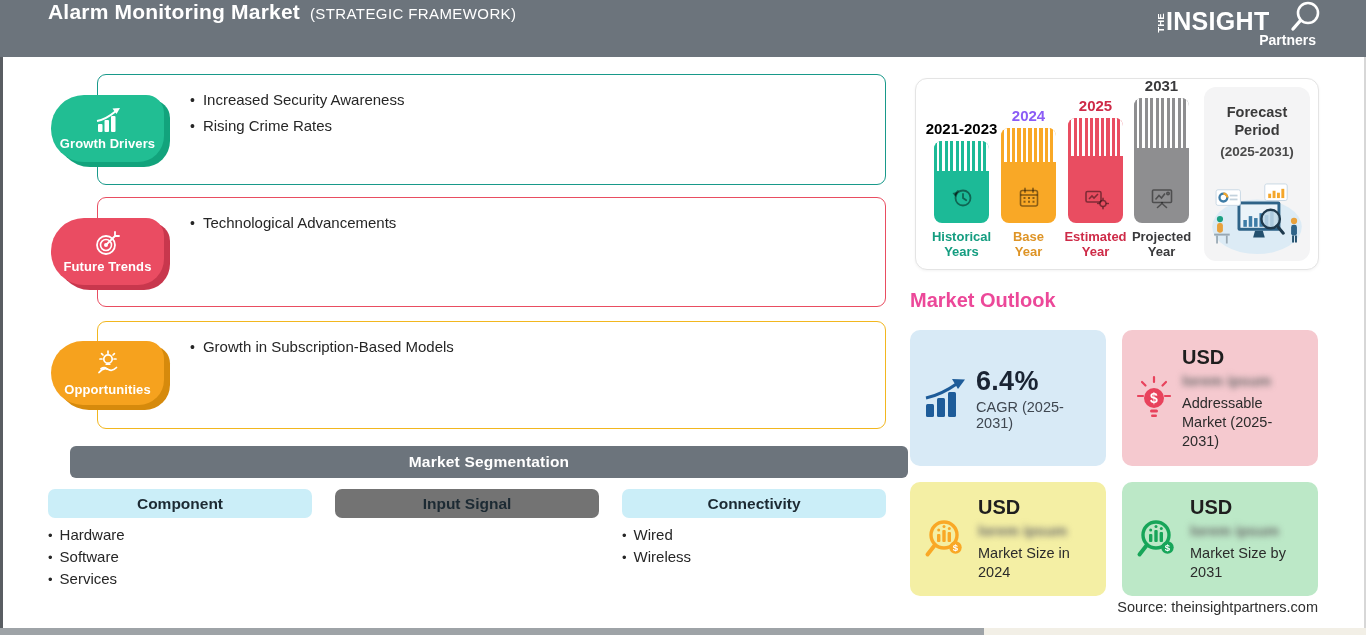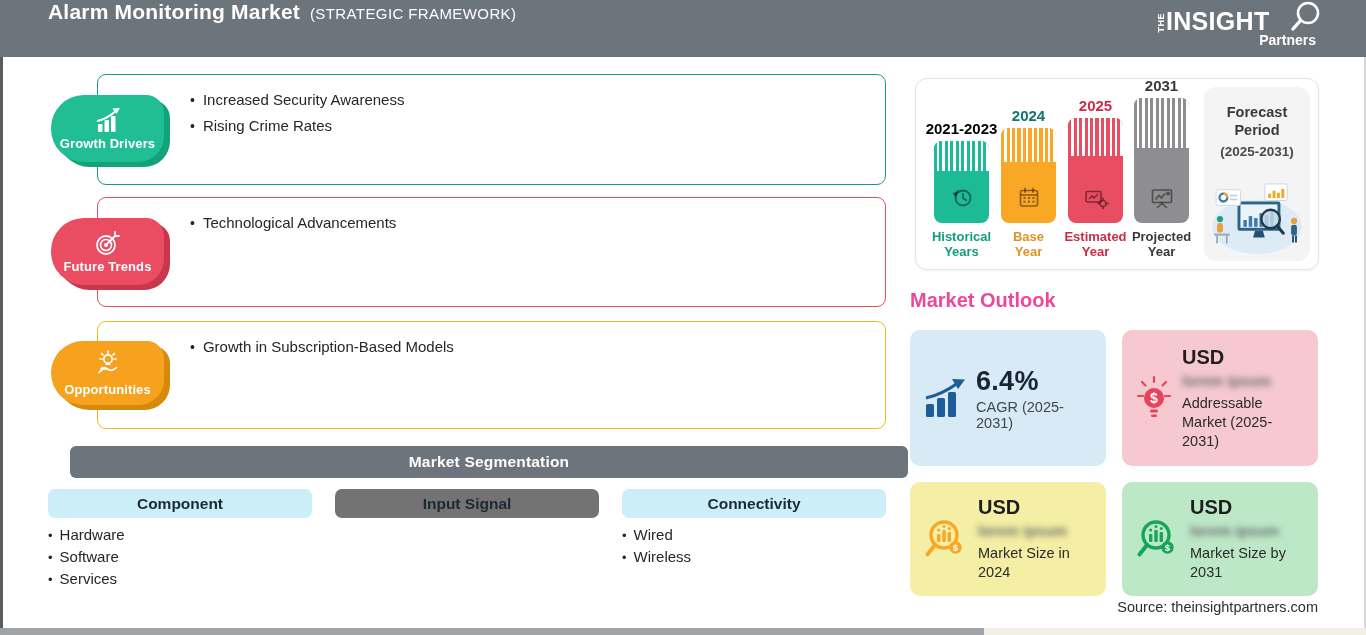--- a/index.html
+++ b/index.html
@@ -219,21 +219,21 @@
             <path d="M6.5 9.5 a9 9 0 0 1 2.5 -3.5"></path>
           </g>
           <path d="M3.5 8 L8.5 7 L6.5 12 Z" fill="currentColor"></path>
         </svg>
       </div>
       <div class="tl-label" style="color: rgb(20, 157, 128);">Historical
 Years</div>
     </div>
 
     <div class="tl-col b2" style="--c: #F9A826;">
-      <div class="tl-year" style="color: #0f766e;">2024</div>
+      <div class="tl-year" style="color: #8b5cf6;">2024</div>
       <div class="tl-bar" style="height: 95px;">
         <div class="tl-stripes"></div>
         <svg class="tl-icon" width="26" height="26" viewBox="0 0 26 26">
           <g fill="none" stroke="currentColor" stroke-width="1.6">
             <rect x="4.5" y="5.5" width="17" height="15.5" rx="2"></rect>
             <path d="M4.5 10 H21.5"></path>
             <path d="M9 3.2 v4 M17 3.2 v4" stroke-linecap="round"></path>
             <path d="M7.5 13 h2 M12 13 h2 M16.5 13 h2 M7.5 16.8 h2 M12 16.8 h2 M16.5 16.8 h2" stroke-width="2"></path>
           </g>
         </svg>

